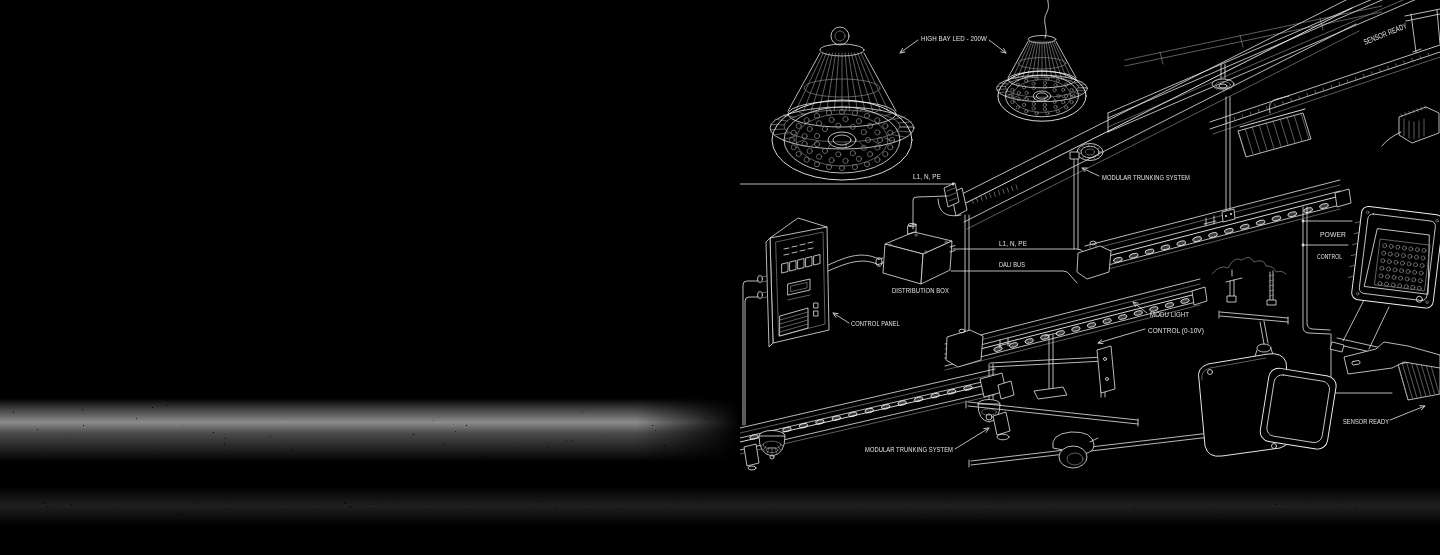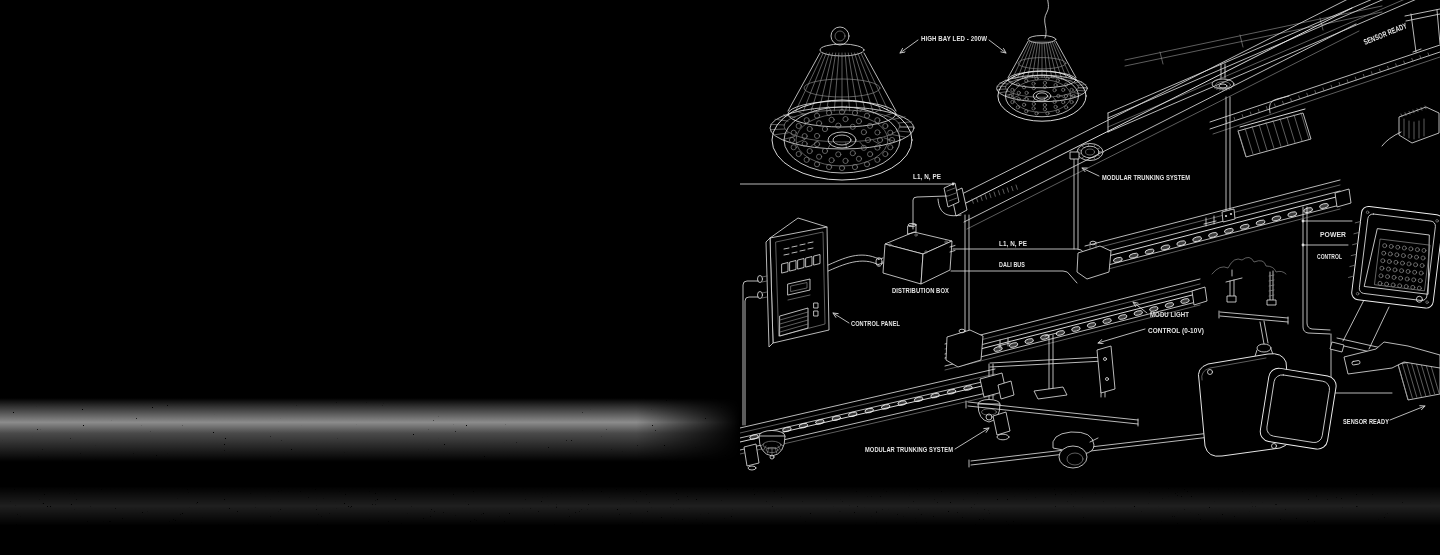--- a/index.html
+++ b/index.html
@@ -1,18 +1,18 @@
 <!DOCTYPE html>
 <html style="--line: #d9d9d9; --bg: #000000; --dim: #8f8f8f; --bright: #f0f0f0; --txt: #e3e3e3;"><head>
 <meta charset="utf-8">
 <style>
   :root{ --bg:#000000; --line:#d9d9d9; --dim:#8f8f8f; --bright:#f0f0f0; --txt:#e3e3e3; }
   html,body{margin:0;padding:0;background:var(--bg);}
   .stage{position:relative;width:1440px;height:555px;background:var(--bg);overflow:hidden;
-         font-family:"Liberation Sans",sans-serif;font-weight:bold;}
+         font-family:"Liberation Sans",sans-serif;}
   #illo{position:absolute;left:740px;top:0;width:700px;height:555px;display:block;}
   .s1{stroke:var(--line);stroke-width:.85;fill:none;stroke-linecap:round;stroke-linejoin:round;}
   .s2{stroke:var(--bright);stroke-width:.9;fill:none;stroke-linecap:round;stroke-linejoin:round;}
   .sd{stroke:var(--dim);stroke-width:.65;fill:none;stroke-linecap:round;stroke-linejoin:round;}
   .pf{fill:#000;stroke:var(--line);stroke-width:.85;stroke-linejoin:round;}
   .pfb{fill:#000;stroke:var(--bright);stroke-width:.95;stroke-linejoin:round;}
   .led{fill:rgba(230,230,230,.25);stroke:var(--bright);stroke-width:.8;}
   .dot{fill:var(--line);stroke:none;}
   .lbl{font-family:"Liberation Sans",sans-serif;font-size:8px;fill:var(--txt);letter-spacing:.1px;}
   .grain{position:absolute;pointer-events:none;}

